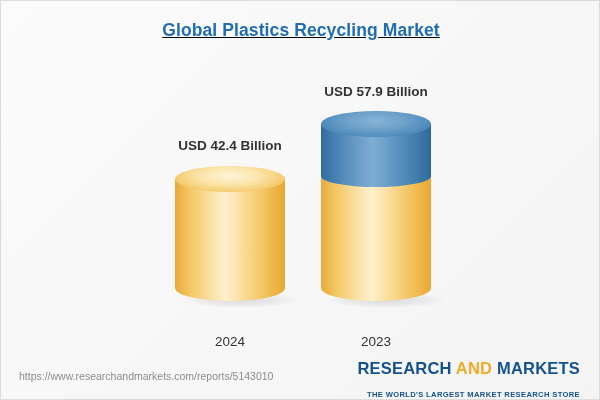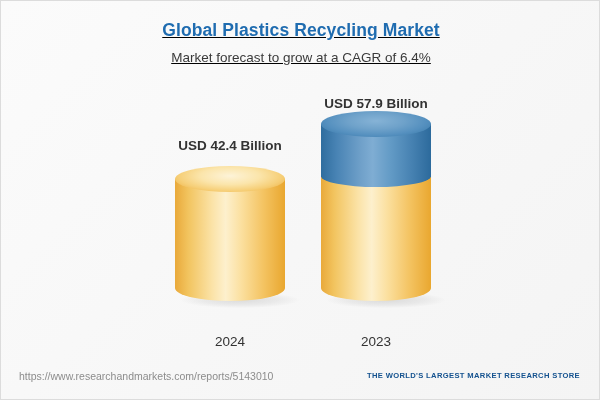--- a/index.html
+++ b/index.html
@@ -230,54 +230,54 @@
     white-space: nowrap;
   }
 </style>
 </head>
 <body>
 
 <div class="infographic">
 
   <div class="header">
     <div class="chart-title">Global Plastics Recycling Market</div>
-    <div class="chart-subtitle">Market forecast to grow at a CAGR of 6.4%</div>
   </div>
 
   <div class="plot">
 
     <div class="bar-group g0">
       <div class="value-label" style="bottom: 148px;">USD 42.4 Billion</div>
 
       <div class="cylinder" style="height: 122px;">
         <div class="cyl-shadow"></div>
         <div class="seg-yellow" style="bottom: 0; height: 122px;"></div>
         <div class="cap cap-yellow" style="bottom: 109px;"></div>
       </div>
 
       <div class="cat-label" style="bottom: -48px;">2024</div>
     </div>
 
     <div class="bar-group g1">
-      <div class="value-label" style="bottom: 190px;">USD 57.9 Billion</div>
+      <div class="value-label" style="bottom: 202px;">USD 57.9 Billion</div>
 
       <div class="cylinder" style="height: 177px;">
         <div class="cyl-shadow"></div>
         <div class="seg-yellow" style="bottom: 0; height: 124px;"></div>
         <div class="seam" style="bottom: 114px;"></div>
         <div class="seg-blue" style="bottom: 124px; height: 53px;"></div>
         <div class="cap cap-blue" style="bottom: 164px;"></div>
       </div>
 
       <div class="cat-label" style="bottom: -48px;">2023</div>
     </div>
 
   </div>
 
   <div class="footer">
     <div class="source-url">https://www.researchandmarkets.com/reports/5143010</div>
 
     <div class="logo">
+      <div class="logo-main"><span>RESEARCH</span> <span class="logo-and">AND</span> <span>MARKETS</span></div>
       <div class="logo-tag">THE WORLD'S LARGEST MARKET RESEARCH STORE</div>
     </div>
   </div>
 
 </div>
 
 </body></html>

